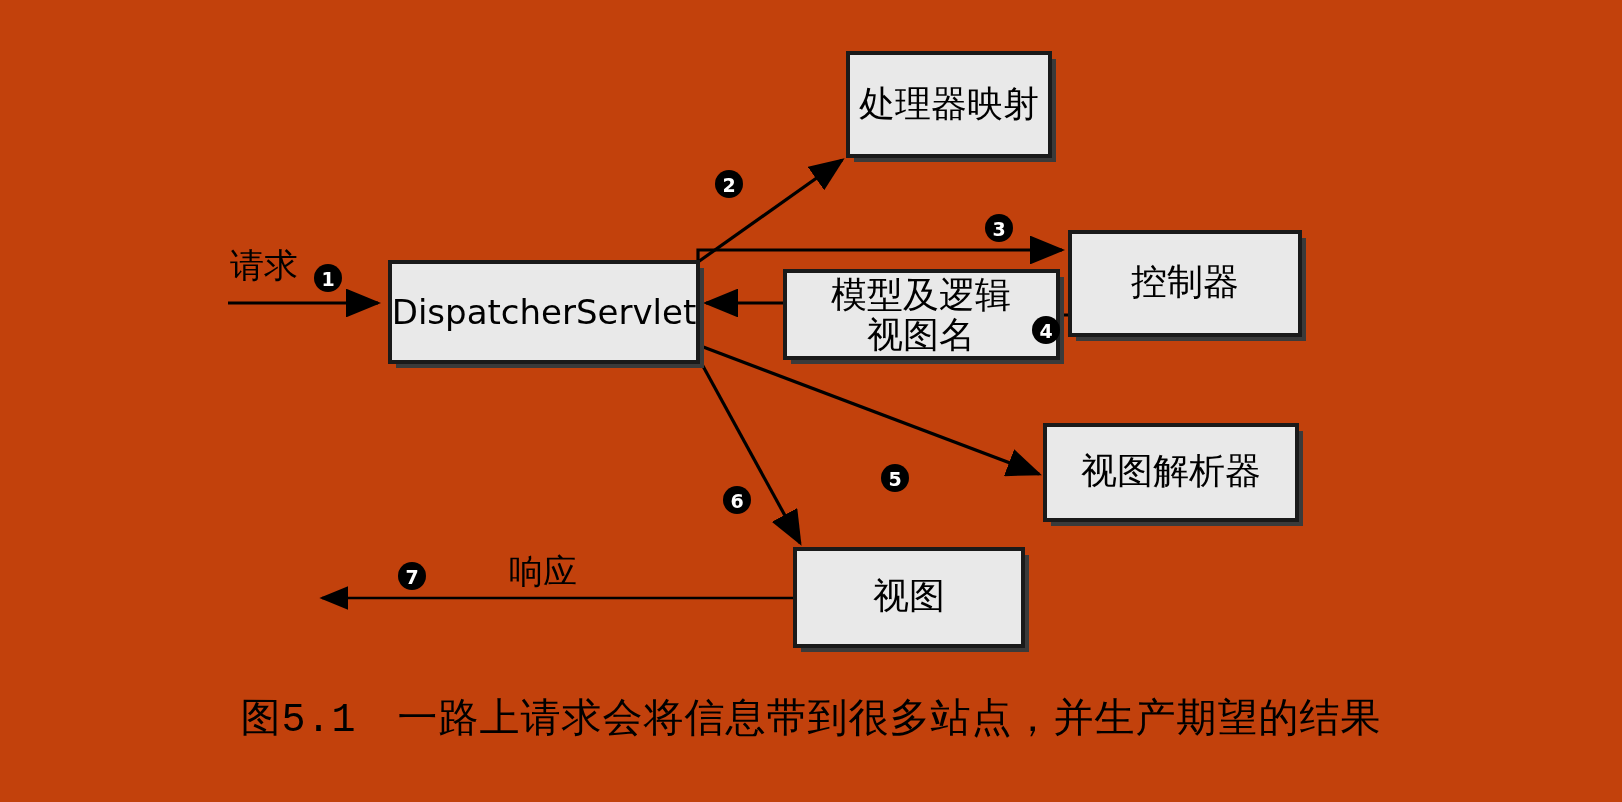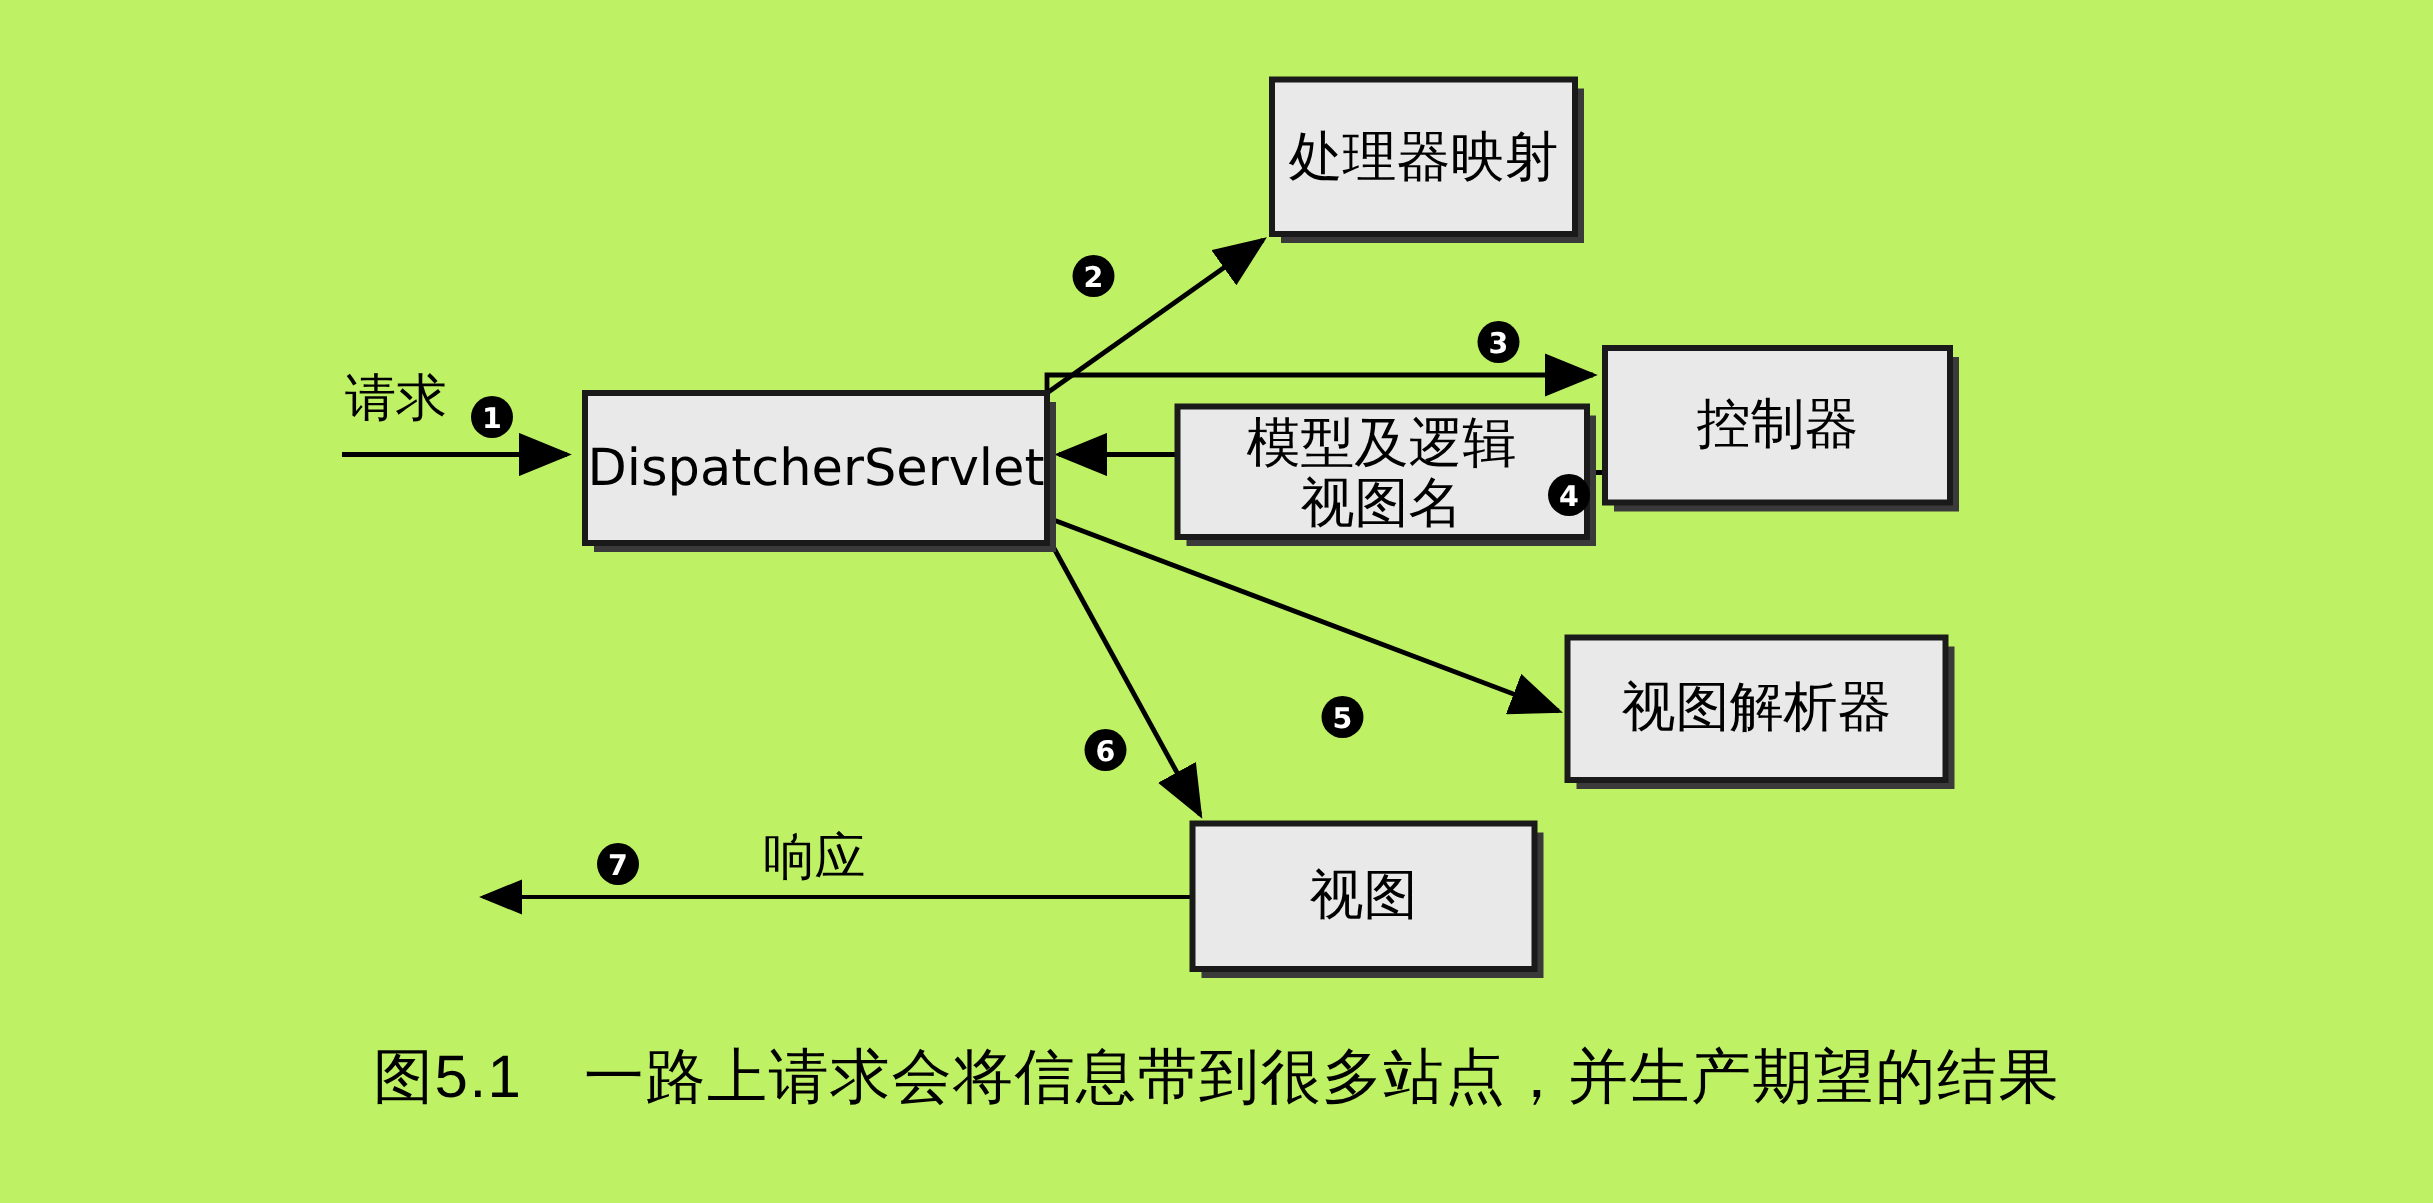--- a/index.html
+++ b/index.html
@@ -7,21 +7,21 @@
     padding: 0;
     background: #ffffff;
   }
   body {
     font-family: "Liberation Serif", "DejaVu Serif", serif;
   }
   #page {
     position: relative;
     width: 1622px;
     height: 802px;
-    background: #bef264;
+    background: #c2410c;
     overflow: hidden;
   }
   #diagram-svg {
     position: absolute;
     left: 0;
     top: 0;
     width: 1622px;
     height: 802px;
   }
   .box-rect {
@@ -75,21 +75,21 @@
     fill: #ffffff;
     text-anchor: middle;
     dominant-baseline: central;
   }
   .caption {
     position: absolute;
     left: 0;
     top: 690px;
     width: 1622px;
     text-align: center;
-    font-family: Liberation Sans, sans-serif;
+    font-family: Liberation Mono, monospace;
     font-size: 40px;
     color: #000000;
     letter-spacing: 1px;
     white-space: pre;
   }
 </style>
 </head>
 <body>
 
 <div id="page">

